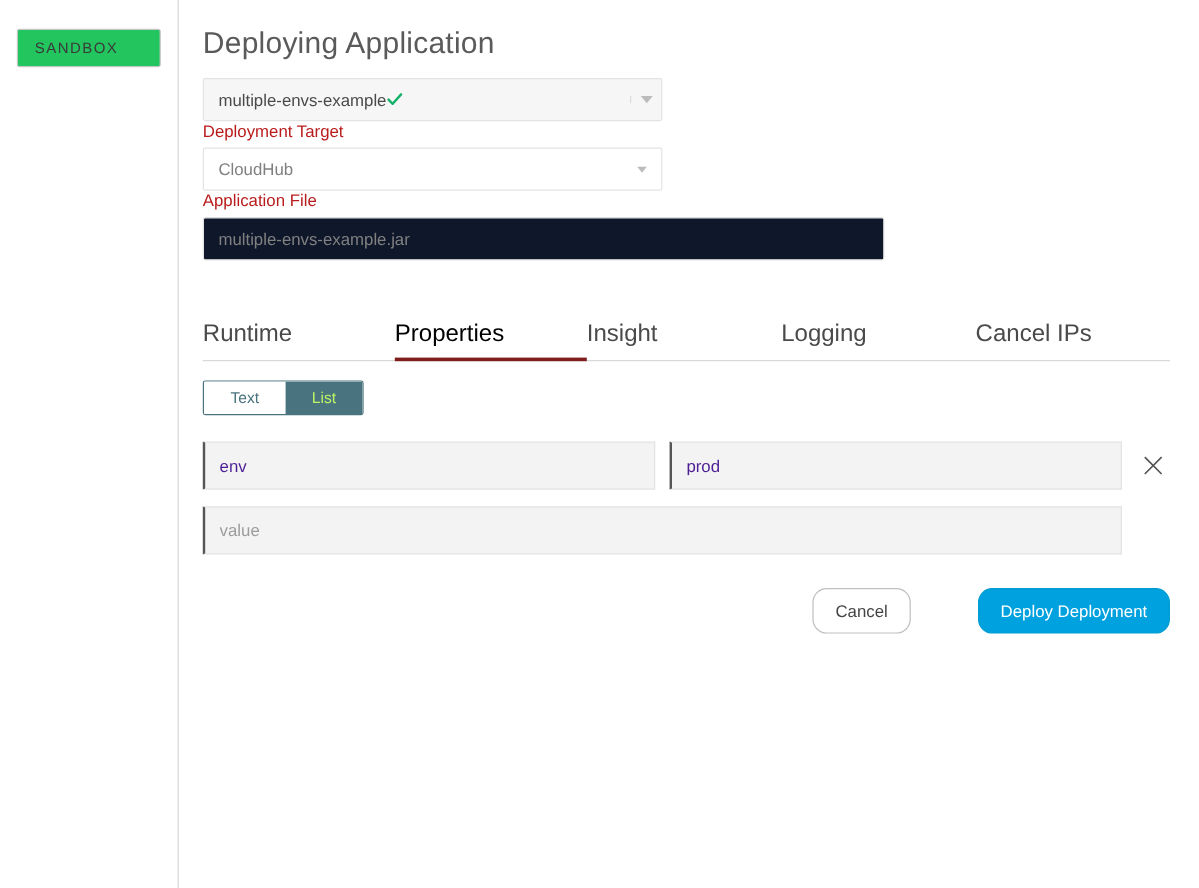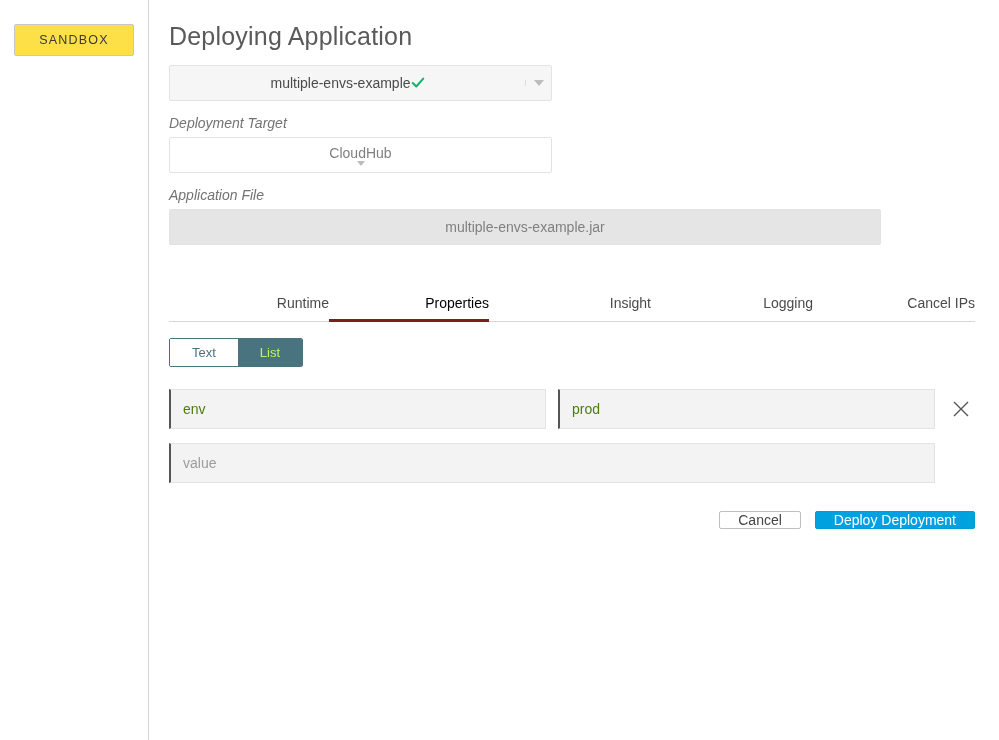--- a/index.html
+++ b/index.html
@@ -25,65 +25,63 @@
     flex-direction: column;
     align-items: center;
   }
   .env-chip {
     border: 1px solid #c6c6c6;
     border-radius: 2px;
     padding: 8px 14px;
     font-size: 12.5px;
     letter-spacing: 1.2px;
     color: #3a3a3a;
-    background: #fde047;
+    background: #22c55e;
     cursor: pointer;
     min-width: 120px;
-    text-align: center;
+    text-align: left;
   }
 
   
   .main {
     flex: 1;
     padding: 18px 24px 24px 20px;
     overflow: hidden;
   }
   .page-title {
     font-size: 25px;
     font-weight: 300;
     color: #5a5a5a;
     margin: 4px 0 14px 0;
     letter-spacing: 0.2px;
   }
 
   .field-label {
     font-size: 14px;
-    color: #737373;
+    color: #b91c1c;
     margin-bottom: 6px;
-    margin-top: 14px;
-    font-style: italic;
   }
 
   
   .select, .textlike {
     display: flex;
     align-items: center;
     border: 1px solid #e3e3e3;
     background: #f6f6f6;
     height: 36px;
     border-radius: 2px;
     color: #808080;
     font-size: 14px;
   }
   .select .body, .textlike .body {
     flex: 1;
     padding: 0 12px;
     display: flex;
     align-items: center;
-    justify-content: center;
+    justify-content: flex-start;
   }
   .select .chevron-cell {
     width: 26px;
     border-left: 1px solid #dcdcdc;
     display: flex;
     align-items: center;
     justify-content: center;
   }
   .chevron-down {
     width:0;height:0;
@@ -101,35 +99,35 @@
 
   .app-select {
     width: 383px;
     color: #4a4a4a;
   }
   .target-select {
     width: 383px;
     background: #fff;
   }
   .file-box {
-    width: 712px;
-    background: #e5e5e5;
+    width: 568px;
+    background: #0f172a;
   }
 
   
   .tabs {
     display: flex;
     margin-top: 40px;
     border-bottom: 1px solid #d8d8d8;
   }
   .tab {
     flex: 1;
-    text-align: right;
+    text-align: left;
     padding: 10px 0 8px 0;
-    font-size: 14px;
+    font-size: 20px;
     color: #4a4a4a;
     cursor: pointer;
     border-bottom: 3px solid transparent;
     margin-bottom: -1px;
   }
   .tab.active {
     border-bottom: 3px solid #7f1d1d;
     color: #000000;
   }
   .tab.first { flex:0 0 160px; }
@@ -162,44 +160,45 @@
     gap: 12px;
   }
   .prop-input {
     flex: 1;
     height: 40px;
     border: 1px solid #e3e3e3;
     border-left: 2px solid #555;
     background: #f3f3f3;
     padding: 0 12px;
     font-size: 14px;
-    color: #4d7c0f;
+    color: #4c1d95;
     outline: none;
   }
   .prop-input::placeholder { color:#9c9c9c; }
   .row-close {
     width: 28px; height: 28px;
     display:flex;align-items:center;justify-content:center;
     cursor:pointer;
     color:#5a5a5a;
   }
   .row-close svg { display:block; }
 
   
   .footer {
     display:flex;
     justify-content:flex-end;
     gap: 14px;
     margin-top: 28px;
   }
   .btn {
-    padding: 0 18px;
-    font-size: 14px;
-    border-radius: 2px;
+    padding: 10px 18px;
+    font-size: 14px;
+    border-radius: 12px;
     cursor:pointer;
+    margin-left:42px;
   }
   .btn-secondary {
     border:1px solid #bfbfbf;
     background:#fff;
     color:#444;
   }
   .btn-primary {
     border:1px solid #009dd1;
     background:#00a1df;
     color:#fff;
@@ -229,21 +228,21 @@
         </span>
       </div>
       <div class="chevron-cell">
         <div class="chevron-down"></div>
       </div>
     </div>
 
     
     <div class="field-label">Deployment Target</div>
     <div class="select target-select">
-      <div class="body" style="justify-content:space-between;flex-direction:column;">
+      <div class="body" style="justify-content:space-between;">
         <span>CloudHub</span>
         <span>
             <div class="small-chevron"></div>
           </span>
       </div>
     </div>
 
     
     <div class="field-label">Application File</div>
     <div class="textlike file-box">

